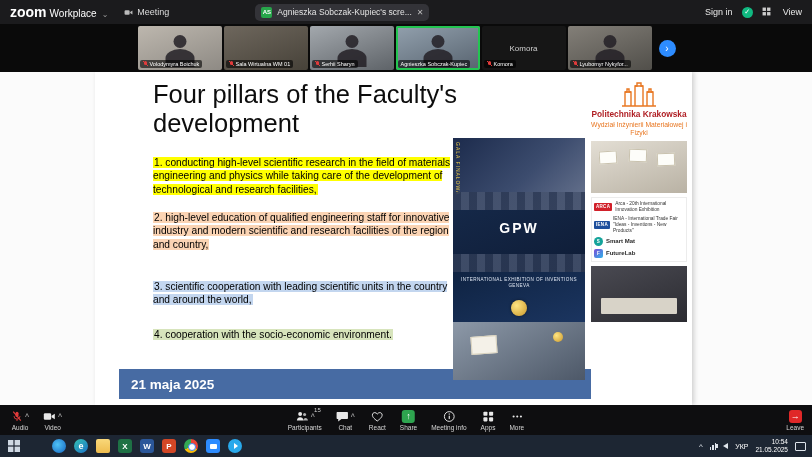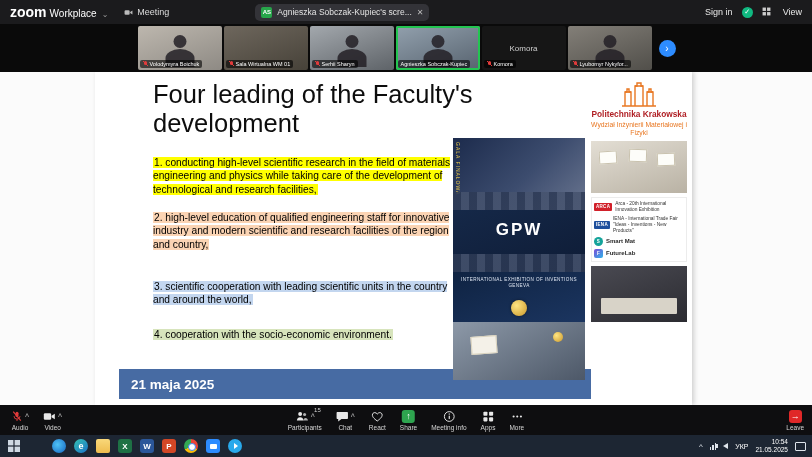--- a/index.html
+++ b/index.html
@@ -54,21 +54,21 @@
   .datebar{position:absolute;left:14px;top:297px;width:472px;height:30px;display:flex;align-items:center}
   .datebar-text{color:#fff;font-weight:bold;font-size:13.5px;padding-left:12px}
 
   
   .collage{position:absolute;left:358px;top:66px;width:132px}
   .cphoto{position:relative;width:100%;overflow:hidden}
   .c-gala{height:72px;background:linear-gradient(135deg,#1c2b4c,#3c4c6e 55%,#6a7690)}
   .c-gala .vlabel{position:absolute;left:2px;top:4px;font-size:5px;color:#f3cf4e;writing-mode:vertical-rl;letter-spacing:1px}
   .c-people{position:absolute;bottom:0;left:0;right:0;height:18px;background:repeating-linear-gradient(90deg,#2d3a55 0 8px,#46536e 8px 16px);opacity:.85}
   .c-gpw{height:62px;background:linear-gradient(160deg,#152848,#0e1c36)}
-  .c-gpw .biglabel{position:absolute;left:50%;top:10px;transform:translateX(-50%);color:#fff;font-weight:bold;font-size:17px;letter-spacing:2px}
+  .c-gpw .biglabel{position:absolute;left:50%;top:10px;transform:translateX(-50%);color:#fff;font-weight:bold;font-size:14px;letter-spacing:2px}
   .c-geneva{height:50px;background:linear-gradient(160deg,#0f2342,#1b3560)}
   .c-geneva .tinylabel{position:absolute;left:3px;right:3px;top:5px;font-size:4.6px;line-height:1.3;color:#dfe6f2;text-align:center;letter-spacing:.4px}
   .medal{position:absolute;left:50%;bottom:6px;transform:translateX(-50%);width:16px;height:16px;border-radius:50%;background:radial-gradient(circle at 35% 35%,#ffe582,#c9972b);box-shadow:0 0 3px rgba(0,0,0,.5)}
   .c-award{height:58px;background:linear-gradient(150deg,#8d99a8,#4d5868)}
   .cert{position:absolute;left:18px;top:14px;width:26px;height:18px;background:#f4f1e8;border:1px solid #d9d2bd;transform:rotate(-4deg)}
   .medal2{position:absolute;right:22px;top:10px;width:10px;height:10px;border-radius:50%;background:radial-gradient(circle at 35% 35%,#ffe582,#c9972b)}
 
   
   .rightcol{position:absolute;left:496px;top:6px;width:96px;text-align:center}
   .pk-emblem{display:block;margin:0 auto 2px auto}
@@ -210,21 +210,21 @@
       <div class="nameplate">
         <span class="mic"></span>
         <span>Lyubomyr Nykyfor...</span>
       </div>
     </div>
     <div class="next-btn glyph-right"></div>
   </div>
 
   <div class="main">
     <div class="slide">
-      <div class="slide-title">Four leading of the Faculty's development</div>
+      <div class="slide-title">Four pillars of the Faculty's development</div>
 
       <div class="pillar p1"><span style="background-color: rgb(255, 255, 0);">1. conducting high-level scientific research in the field of materials engineering and physics while taking care of the development of technological and research facilities,</span></div>
       <div class="pillar p2"><span style="background-color: rgb(251, 212, 180);">2. high-level education of qualified engineering staff for innovative industry and modern scientific and research facilities of the region and country,</span></div>
       <div class="pillar p3"><span style="background-color: rgb(195, 214, 239);">3. scientific cooperation with leading scientific units in the country and around the world,</span></div>
       <div class="pillar p4"><span style="background-color: rgb(215, 228, 188); margin-top: 20px;">4. cooperation with the socio-economic environment.</span></div>
 
       <div class="datebar" style="background-color: rgb(71, 107, 163); margin-left: 10px;">
         <span class="datebar-text">21 maja 2025</span>
       </div>
 

